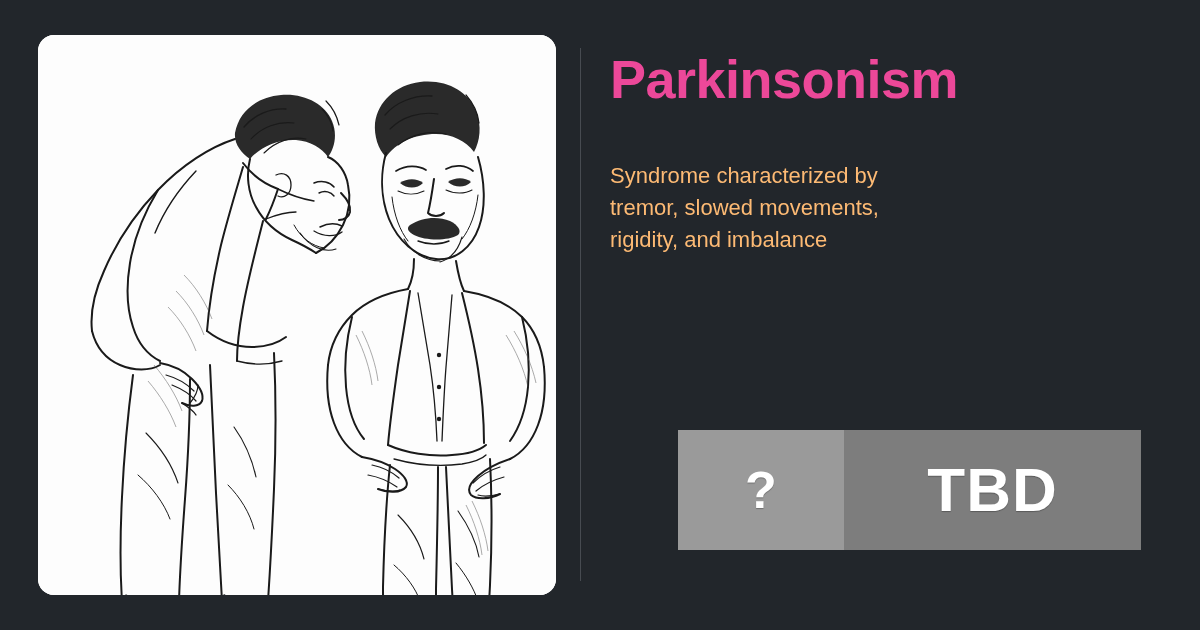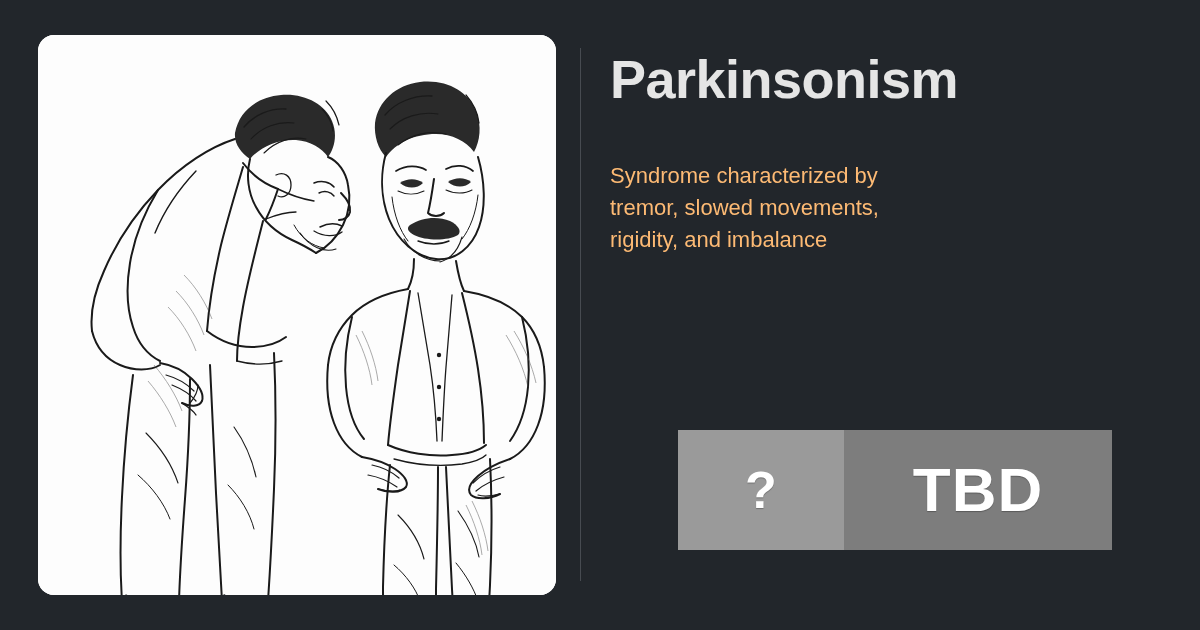--- a/index.html
+++ b/index.html
@@ -68,21 +68,21 @@
     padding: 0 40px 0 30px;
   }
 
   .title {
     position: absolute;
     left: 30px;
     top: 50px;
     font-size: 54px;
     font-weight: bold;
     letter-spacing: -0.5px;
-    color: #e5e5e5;
+    color: #ec4899;
     line-height: 1.1;
     white-space: nowrap;
   }
 
   .description {
     position: absolute;
     left: 30px;
     top: 160px;
     width: 330px;
     font-size: 22px;
@@ -110,21 +110,21 @@
 
   .badge-left .glyph {
     color: #ffffff;
     font-size: 52px;
     font-weight: bold;
     line-height: 1;
     text-shadow: 0 1px 1px rgba(0,0,0,0.28);
   }
 
   .badge-right {
-    width: 268px;
+    width: 297px;
     background: #7d7d7d;
     display: flex;
     align-items: center;
     justify-content: center;
   }
 
   .badge-right .label {
     color: #ffffff;
     font-size: 62px;
     font-weight: bold;

